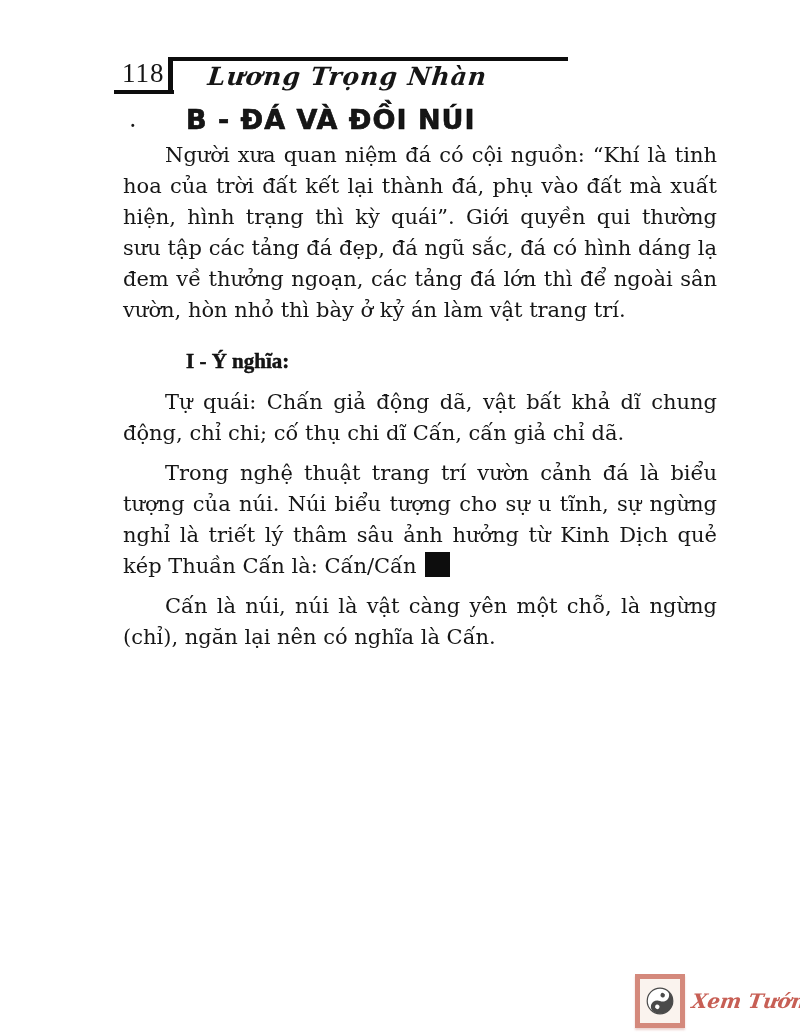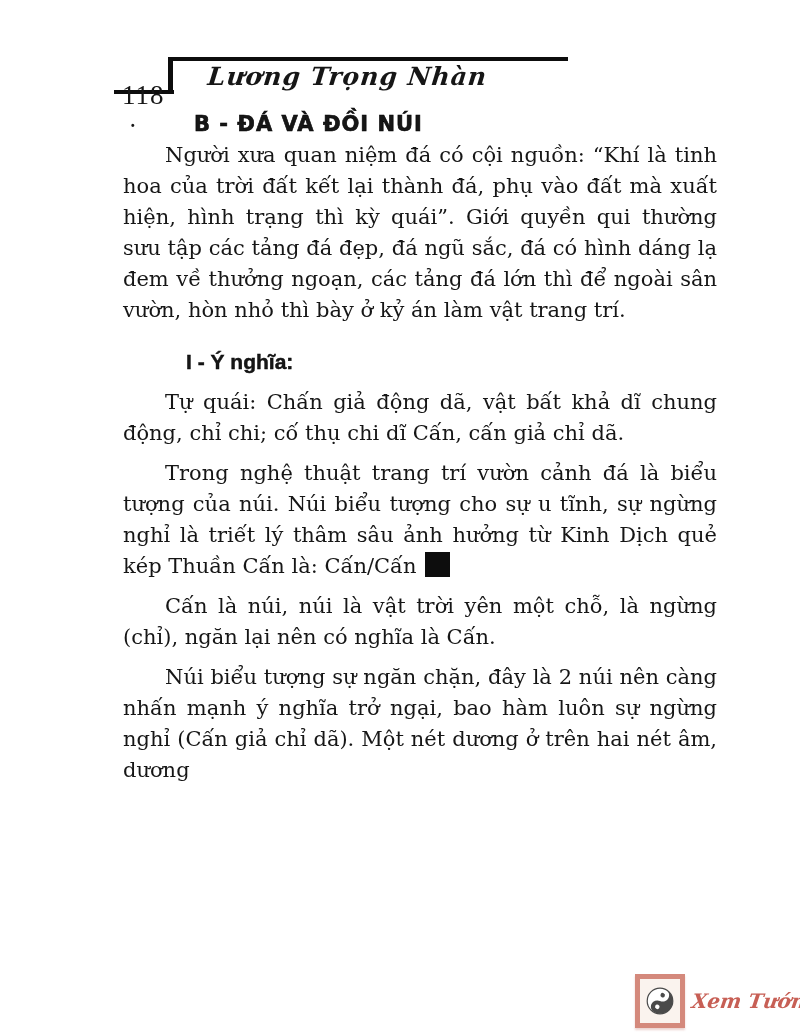--- a/index.html
+++ b/index.html
@@ -11,47 +11,46 @@
     font-family:"DejaVu Serif", serif;
     color:#161616;
   }
   
   .page-header{position:absolute;left:0;top:54px;width:800px;height:54px;}
   .header-rule{position:absolute;left:112px;top:0;}
   .page-number{
     position:absolute;left:122px;top:4px;
     font-size:27px;letter-spacing:1px;
     font-family:"Liberation Serif", serif;
-    margin-top:22px;
   }
   .author{
     position:absolute;left:208px;top:8px;
     font-style:italic;font-weight:bold;
     font-size:25px;letter-spacing:1px;
     transform:skewX(-6deg);
     font-family:"DejaVu Serif", serif;
   }
   
   .section-row{position:absolute;left:0;top:104px;width:800px;height:32px;}
   .section-mark{position:absolute;left:130px;top:8px;font-size:16px;font-weight:bold;}
   .section-heading{
-    position:absolute;left:186px;top:0;margin:8px;
+    position:absolute;left:186px;top:0;margin:0;
     font-family:"DejaVu Sans", sans-serif;
-    font-weight:bold;font-size:21px;letter-spacing:1px;
+    font-weight:bold;font-size:27px;letter-spacing:1px;
     -webkit-text-stroke:0.6px #000;
   }
   
   .body-text{
     position:absolute;left:123px;top:140px;width:594px;
     font-size:21px;line-height:31px;text-align:justify;
   }
   .para{margin:0 0 9px 0;text-indent:42px;}
   .subheading{
     margin:20px 0 10px 63px;
-    font-family:Liberation Sans, sans-serif;
+    font-family:Liberation Serif, serif;
     font-weight:bold;font-size:21px;
     -webkit-text-stroke:0.4px #000;
   }
   .hexagram{
     display:inline-block;width:25px;height:25px;
     background:#0d0d0d;vertical-align:-4px;margin-left:8px;
   }
   
   .watermark{
     position:absolute;left:635px;top:974px;
@@ -95,24 +94,23 @@
   <div class="body-text">
     <p class="para">Người xưa quan niệm đá có cội nguồn: “Khí là tinh hoa của trời đất kết lại thành đá, phụ vào đất mà xuất hiện, hình trạng thì kỳ quái”. Giới quyền qui thường sưu tập các tảng đá đẹp, đá ngũ sắc, đá có hình dáng lạ đem về thưởng ngoạn, các tảng đá lớn thì để ngoài sân vườn, hòn nhỏ thì bày ở kỷ án làm vật trang trí.</p>
 
     <h2 class="subheading">I - Ý nghĩa:</h2>
 
     <p class="para">Tự quái: Chấn giả động dã, vật bất khả dĩ chung động, chỉ chi; cố thụ chi dĩ Cấn, cấn giả chỉ dã.</p>
 
     <p class="para"><span>Trong nghệ thuật trang trí vườn cảnh đá là biểu tượng của núi. Núi biểu tượng cho sự u tĩnh, sự ngừng nghỉ là triết lý thâm sâu ảnh hưởng từ Kinh Dịch quẻ kép Thuần Cấn là: Cấn/Cấn</span><span class="hexagram"></span></p>
 
 
-    <p class="para">Cấn là núi, núi là vật trời yên một chỗ, là ngừng (chỉ), ngăn lại nên có nghĩa là Cấn.</p>
+    <p class="para">Cấn là núi, núi là vật càng yên một chỗ, là ngừng (chỉ), ngăn lại nên có nghĩa là Cấn.</p>
 
 
-    <p class="para">Núi biểu tượng sự ngăn chặn, đây là 2 núi nên càng nhấn mạnh ý nghĩa trở ngại, bao hàm luôn sự ngừng nghỉ (Cấn giả chỉ dã). Một nét dương ở trên hai nét âm, dương</p>
   </div>
 
   <div class="watermark">
     <span class="yy-box">
       <svg width="32" height="32" viewBox="0 0 40 40">
         <circle cx="20" cy="20" r="16" fill="#ffffff" stroke="#4a4a4a" stroke-width="1.5"></circle>
         <g transform="rotate(25 20 20)">
           <path d="M20 4 a16 16 0 0 1 0 32 a8 8 0 0 1 0 -16 a8 8 0 0 0 0 -16 z" fill="#4a4a4a"></path>
           <circle cx="20" cy="12" r="2.8" fill="#4a4a4a"></circle>
           <circle cx="20" cy="28" r="2.8" fill="#ffffff"></circle>

